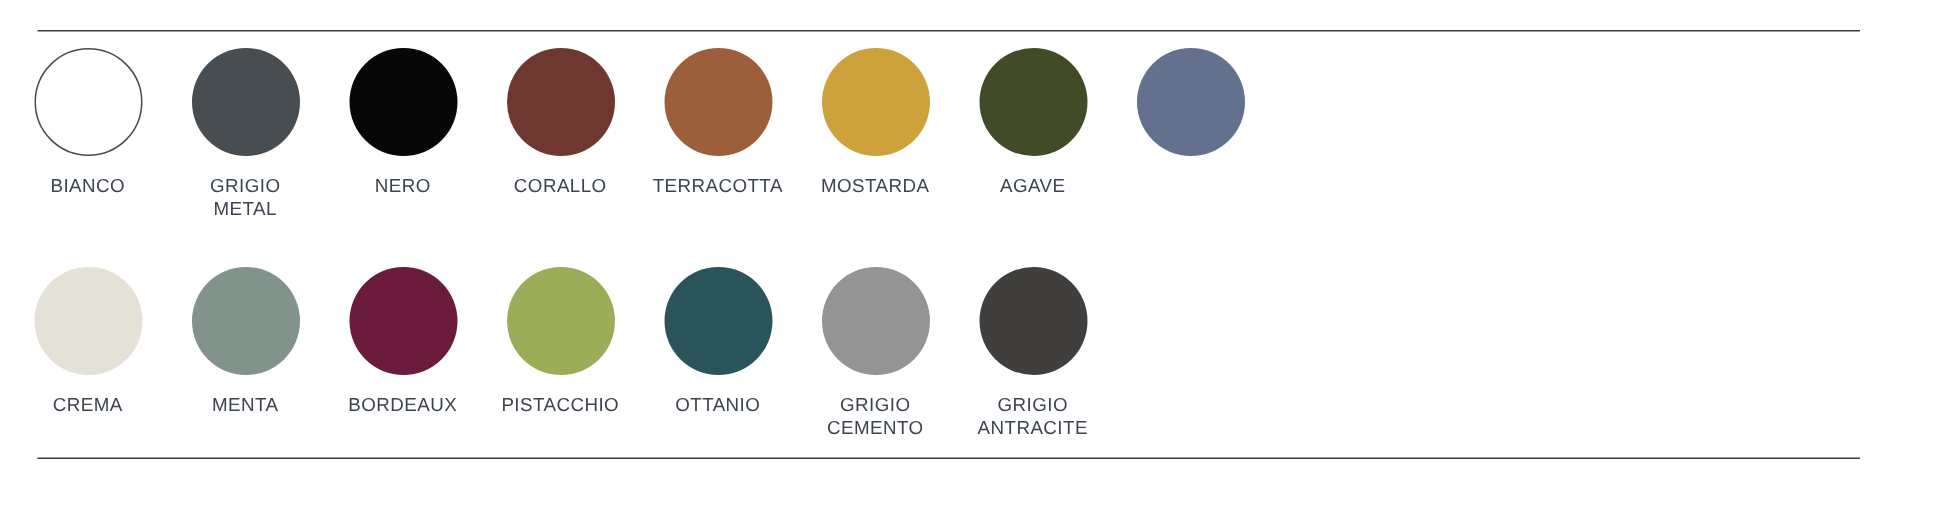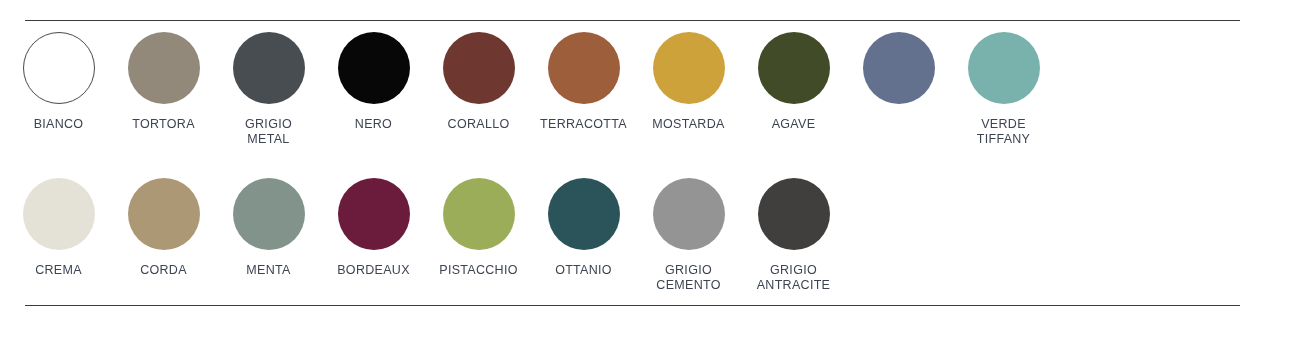--- a/index.html
+++ b/index.html
@@ -76,24 +76,20 @@
 
   <div class="rule rule-top"></div>
 
   <div class="rows">
       <div class="row">
         <div class="swatch">
           <div class="disc outline"></div>
           <div class="label">BIANCO</div>
         </div>
         <div class="swatch">
-          <div class="disc" style="background: rgb(147, 137, 122);"></div>
-          <div class="label">TORTORA</div>
-        </div>
-        <div class="swatch">
           <div class="disc" style="background: rgb(71, 77, 80);"></div>
           <div class="label">GRIGIO
 METAL</div>
         </div>
         <div class="swatch">
           <div class="disc" style="background: rgb(7, 7, 7);"></div>
           <div class="label">NERO</div>
         </div>
         <div class="swatch">
           <div class="disc" style="background: rgb(110, 56, 48);"></div>
@@ -107,34 +103,25 @@
           <div class="disc" style="background: rgb(206, 162, 59);"></div>
           <div class="label">MOSTARDA</div>
         </div>
         <div class="swatch">
           <div class="disc" style="background: rgb(65, 75, 39);"></div>
           <div class="label">AGAVE</div>
         </div>
         <div class="swatch">
           <div class="disc" style="background: rgb(99, 113, 143);"></div>
         </div>
-        <div class="swatch">
-          <div class="disc" style="background: rgb(121, 178, 172);"></div>
-          <div class="label">VERDE
-TIFFANY</div>
-        </div>
       </div>
       <div class="row">
         <div class="swatch">
           <div class="disc" style="background: rgb(228, 225, 214);"></div>
           <div class="label">CREMA</div>
-        </div>
-        <div class="swatch">
-          <div class="disc" style="background: rgb(173, 152, 118);"></div>
-          <div class="label">CORDA</div>
         </div>
         <div class="swatch">
           <div class="disc" style="background: rgb(129, 147, 138);"></div>
           <div class="label">MENTA</div>
         </div>
         <div class="swatch">
           <div class="disc" style="background: rgb(107, 27, 60);"></div>
           <div class="label">BORDEAUX</div>
         </div>
         <div class="swatch">

